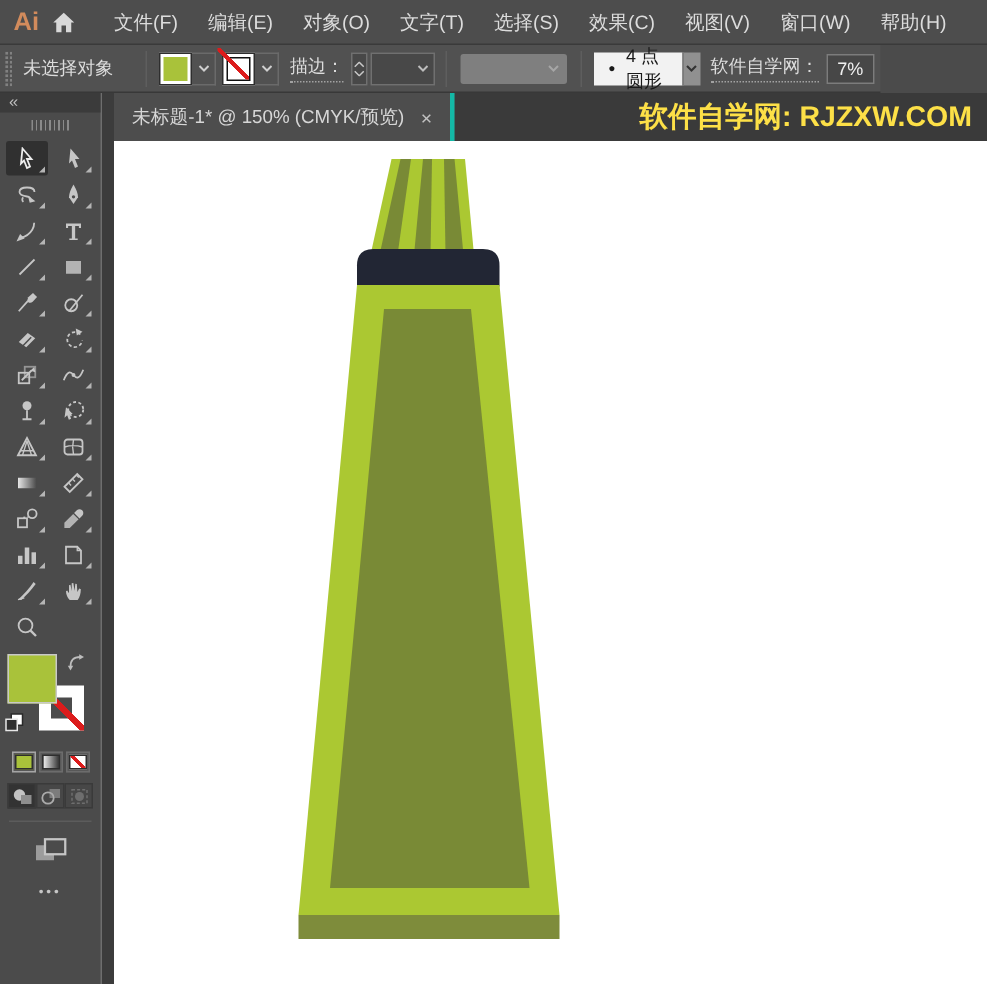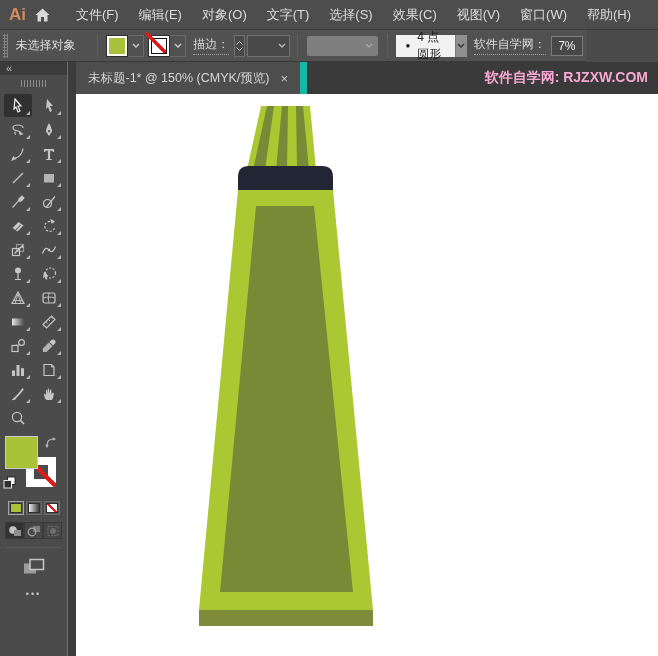--- a/index.html
+++ b/index.html
@@ -53,24 +53,24 @@
   .brush-chev{width:17px;height:22px;background:#909090;border-left:1px solid #7A7A7A;display:flex;align-items:center;justify-content:center;box-sizing:border-box;}
   .opacity-box{width:42px;height:20px;border:1px solid #7C7C7C;background:#474747;color:#F0F0F0;display:flex;align-items:center;justify-content:center;box-sizing:border-box;margin-right:4px;}
 
   
   .tab-strip{
     position:absolute;left:76px;top:62px;width:582px;height:32px;
     background:var(--strip-bg,#3A3A3A);display:flex;align-items:stretch;
   }
   .tab{
     display:flex;align-items:center;background:var(--menu-bg,#4D4D4D);
-    padding:0 12px;color:#D6D6D6;font-size:12.5px;border-right:7px solid #14b8a6;white-space:nowrap;
+    padding:0 12px;color:#D6D6D6;font-size:12.5px;border-right:3px solid #14b8a6;white-space:nowrap;
   }
   .tab-close{margin-left:11px;color:#C2C2C2;font-size:13px;cursor:pointer;}
-  .watermark{margin-left:auto;align-self:center;padding-right:10px;color:#f9a8d4;font-size:14px;font-weight:bold;white-space:nowrap;text-align:center;}
+  .watermark{margin-left:auto;align-self:center;padding-right:10px;color:#fde047;font-size:19px;font-weight:bold;white-space:nowrap;text-align:center;}
 
   
   .toolbar{
     position:absolute;left:0;top:62px;width:68px;height:594px;
     background:var(--panel-bg,#4B4B4B);border-right:1px solid #6E6E6E;box-sizing:border-box;
   }
   .collapse-row{height:13px;background:#3B3B3B;color:#C0C0C0;font-size:11px;line-height:12px;padding-left:6px;}
   .grip-h{height:16px;display:flex;align-items:center;justify-content:center;}
   .grip-h span{display:block;width:26px;height:7px;
     background:repeating-linear-gradient(90deg,#8A8A8A 0 1px,transparent 1px 3px);}

